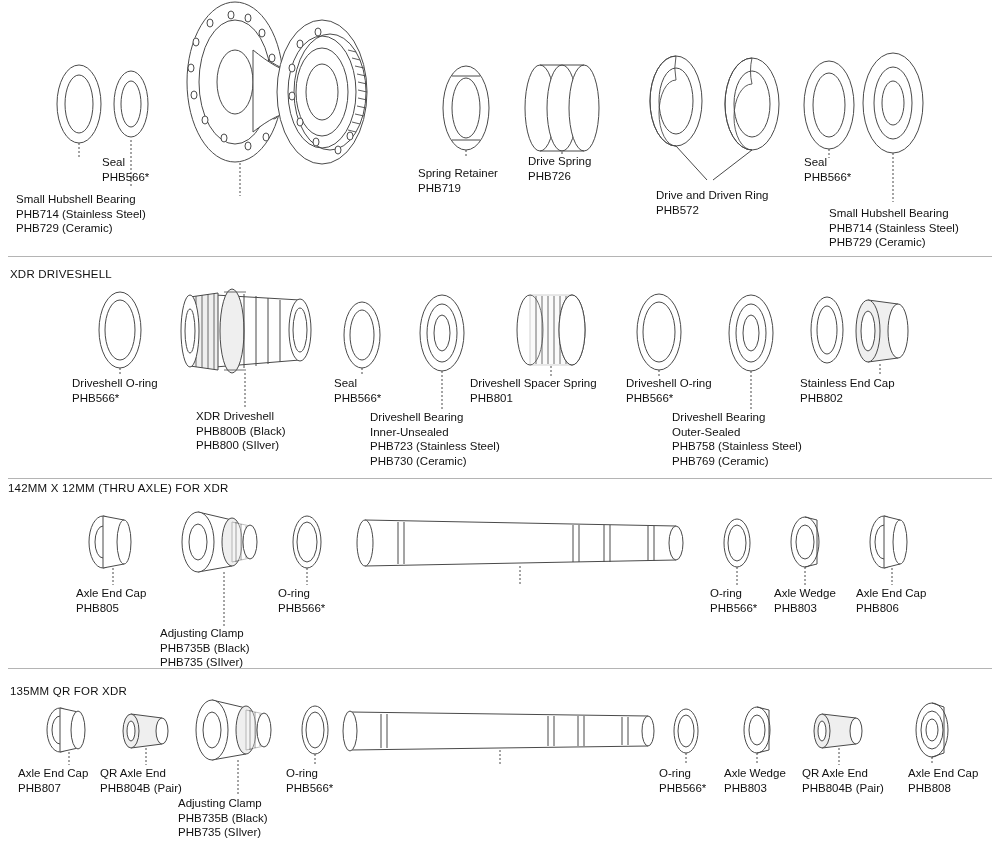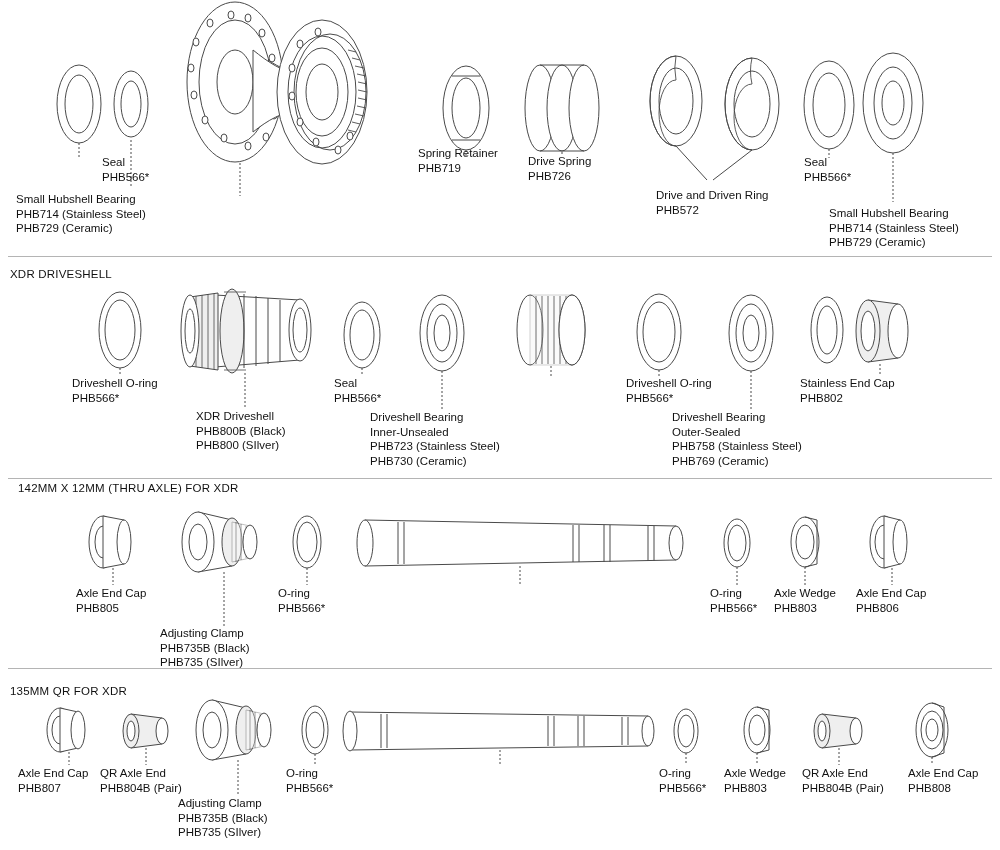--- a/index.html
+++ b/index.html
@@ -349,21 +349,21 @@
 
   <div class="divider" style="top:256px"></div>
   <div class="divider" style="top:478px"></div>
   <div class="divider" style="top:668px"></div>
 
   <div class="label" style="left:102px;top:155px">Seal</div>
   <div class="label" style="left:102px;top:170px">PHB566*</div>
   <div class="label" style="left:16px;top:192px">Small Hubshell Bearing
 PHB714 (Stainless Steel)
 PHB729 (Ceramic)</div>
-  <div class="label" style="left:418px;top:146px">Spring Retainer
+  <div class="label" style="left:418px;top:166px">Spring Retainer
 PHB719</div>
   <div class="label" style="left:528px;top:154px">Drive Spring
 PHB726</div>
   <div class="label" style="left:656px;top:188px">Drive and Driven Ring
 PHB572</div>
   <div class="label" style="left:804px;top:155px">Seal</div>
   <div class="label" style="left:804px;top:170px">PHB566*</div>
   <div class="label" style="left:829px;top:206px">Small Hubshell Bearing
 PHB714 (Stainless Steel)
 PHB729 (Ceramic)</div>
@@ -373,30 +373,32 @@
 PHB566*</div>
   <div class="label" style="left:196px;top:409px">XDR Driveshell
 PHB800B (Black)
 PHB800 (SIlver)</div>
   <div class="label" style="left:334px;top:376px">Seal
 PHB566*</div>
   <div class="label" style="left:370px;top:410px">Driveshell Bearing
 Inner-Unsealed
 PHB723 (Stainless Steel)
 PHB730 (Ceramic)</div>
+  <div class="label" style="left:470px;top:376px">Driveshell Spacer Spring
+PHB801</div>
   <div class="label" style="left:626px;top:376px">Driveshell O-ring
 PHB566*</div>
   <div class="label" style="left:672px;top:410px">Driveshell Bearing
 Outer-Sealed
 PHB758 (Stainless Steel)
 PHB769 (Ceramic)</div>
   <div class="label" style="left:800px;top:376px">Stainless End Cap
 PHB802</div>
 
-  <div class="sect-title" style="left:18px;top:482px">142MM X 12MM (THRU AXLE) FOR XDR</div>
+  <div class="sect-title" style="left:8px;top:482px">142MM X 12MM (THRU AXLE) FOR XDR</div>
   <div class="label" style="left:76px;top:586px">Axle End Cap
 PHB805</div>
   <div class="label" style="left:160px;top:626px">Adjusting Clamp
 PHB735B (Black)
 PHB735 (SIlver)</div>
   <div class="label" style="left:278px;top:586px">O-ring
 PHB566*</div>
   <div class="label" style="left:710px;top:586px">O-ring
 PHB566*</div>
   <div class="label" style="left:774px;top:586px">Axle Wedge

